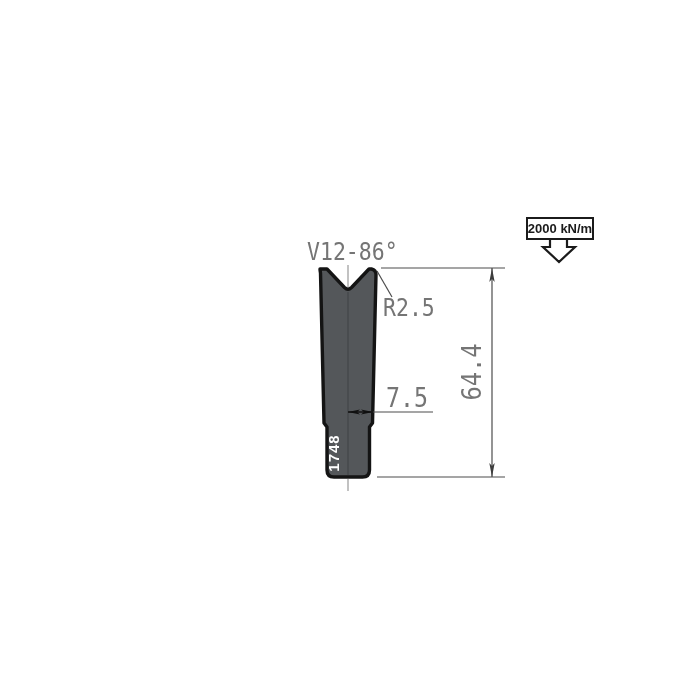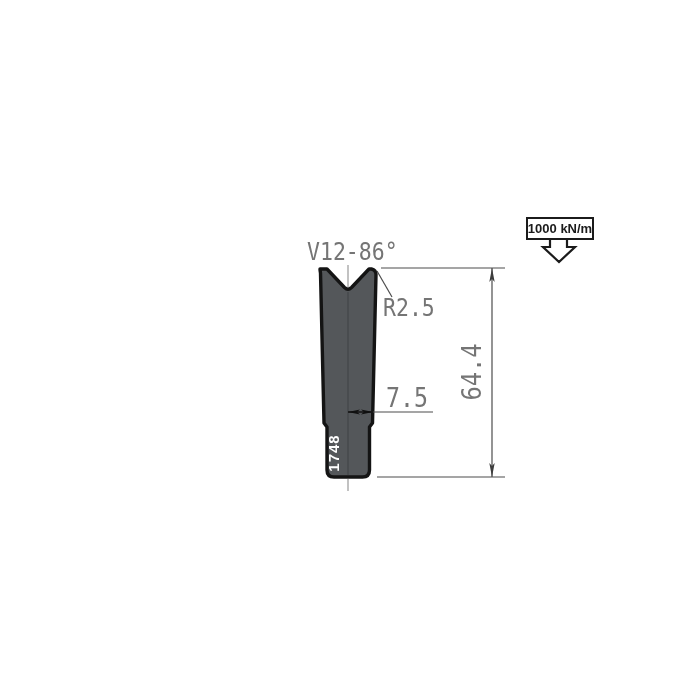--- a/index.html
+++ b/index.html
@@ -95,16 +95,16 @@
 
   <div class="cad-label lbl-r">R2.5</div>
 
   <div class="cad-label lbl-w">7.5</div>
 
   <div class="cad-label lbl-h">64.4</div>
 
   <div class="part-number">1748</div>
 
   <div class="force-box">
-    <span>1000 kN/m</span>
+    <span>2000 kN/m</span>
   </div>
 
 </div>
 
 </body></html>

